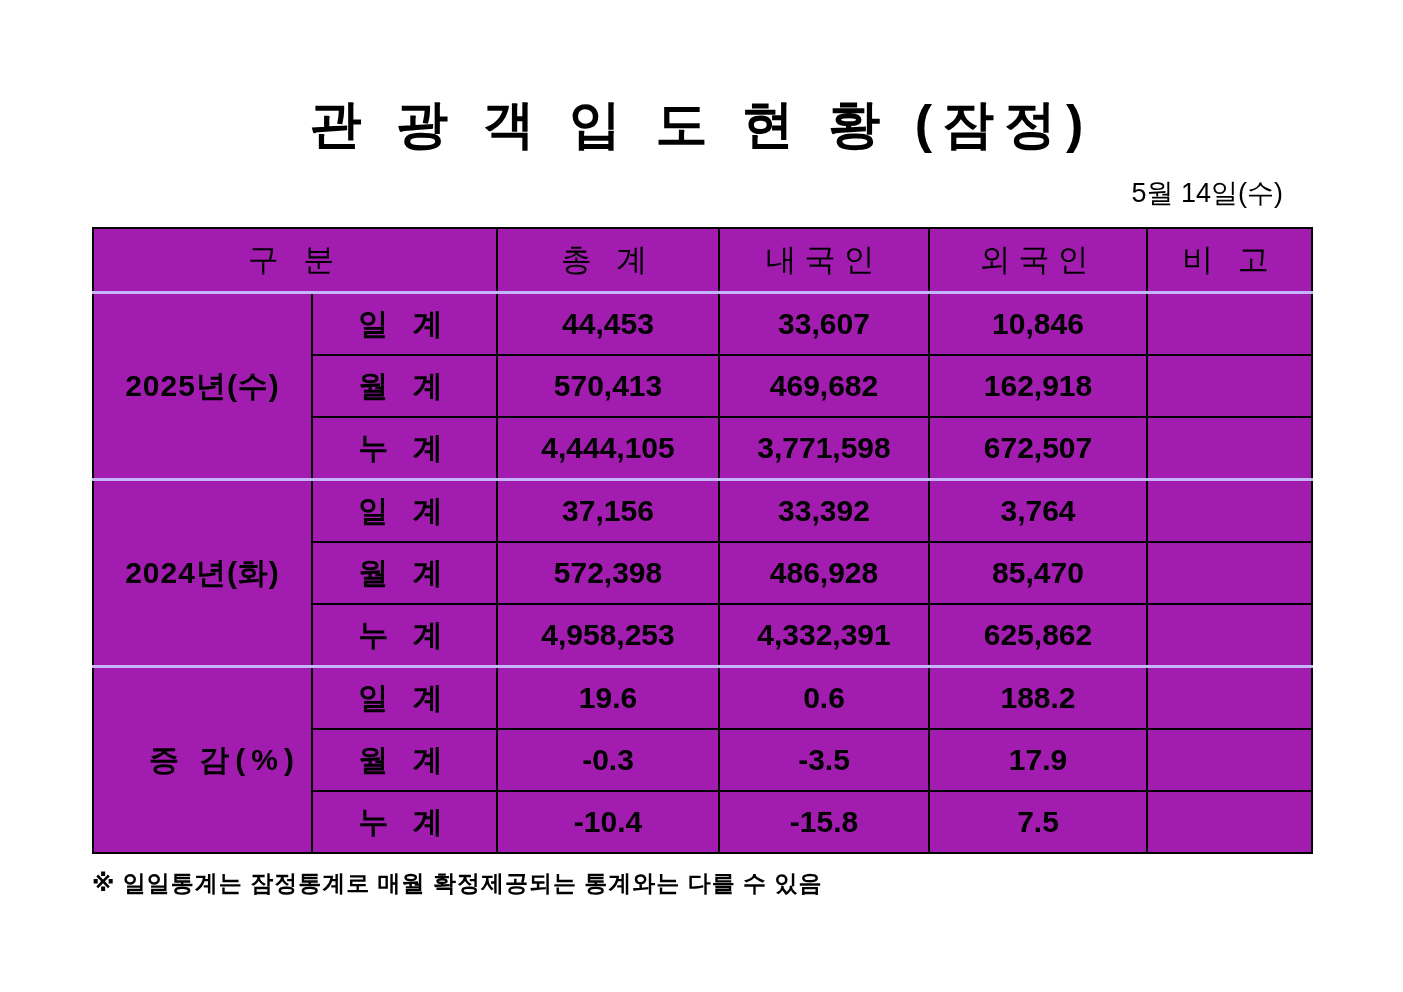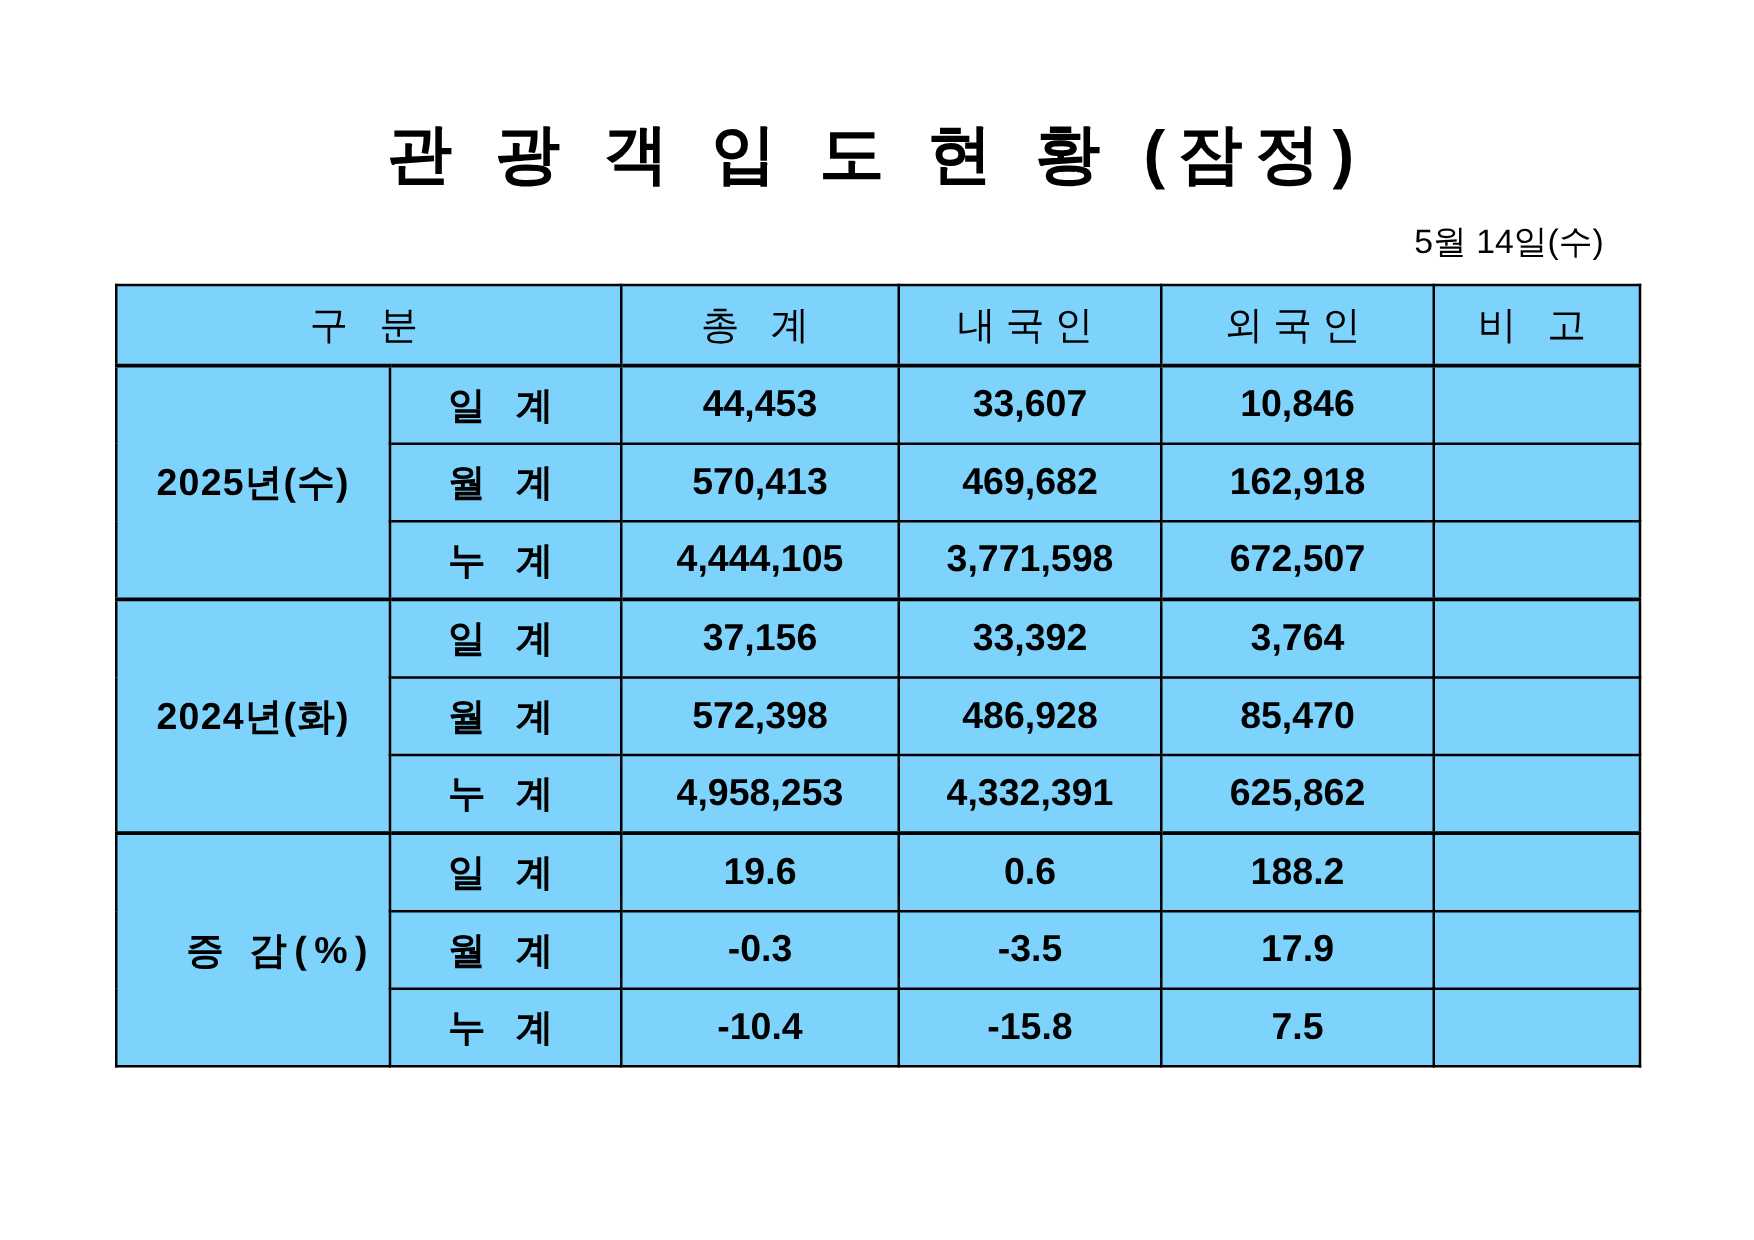--- a/index.html
+++ b/index.html
@@ -49,21 +49,21 @@
     table-layout: fixed;
   }
   table.stats td, table.stats th {
     border: 2px solid #000000;
     text-align: center;
     vertical-align: middle;
     padding: 0;
     height: 60px;
     font-size: 30px;
     font-weight: bold;
-    background: #7dd3fc;
+    background: #a21caf;
   }
   table.stats th {
     font-weight: normal;
     font-size: 31px;
     letter-spacing: 8px;
     height: 62px;
   }
   th.col-gubun { letter-spacing: 14px; }
   td.group-label {
     font-weight: normal;
@@ -84,21 +84,21 @@
   td.remark { }
   
   col.c-group { width: 219px; }
   col.c-row { width: 185px; }
   col.c-total { width: 222px; }
   col.c-dom { width: 210px; }
   col.c-for { width: 218px; }
   col.c-remark { width: 165px; }
   
   tr.block-start td {
-    border-top: 3px solid #000000;
+    border-top: 3px solid #c4b5fd;
   }
   .footnote {
     padding: 14px 92px 0 92px;
     font-size: 23px;
     font-weight: bold;
     letter-spacing: 1px;
   }
 </style>
 </head>
 <body>
@@ -195,14 +195,15 @@
           <td class="row-label">누 계</td>
           <td class="num">-10.4</td>
           <td class="num">-15.8</td>
           <td class="num">7.5</td>
           <td class="remark"></td>
         </tr>
       </tbody>
     </table>
   </div>
 
+  <div class="footnote">※ 일일통계는 잠정통계로 매월 확정제공되는 통계와는 다를 수 있음</div>
 
 </div>
 
 </body></html>

